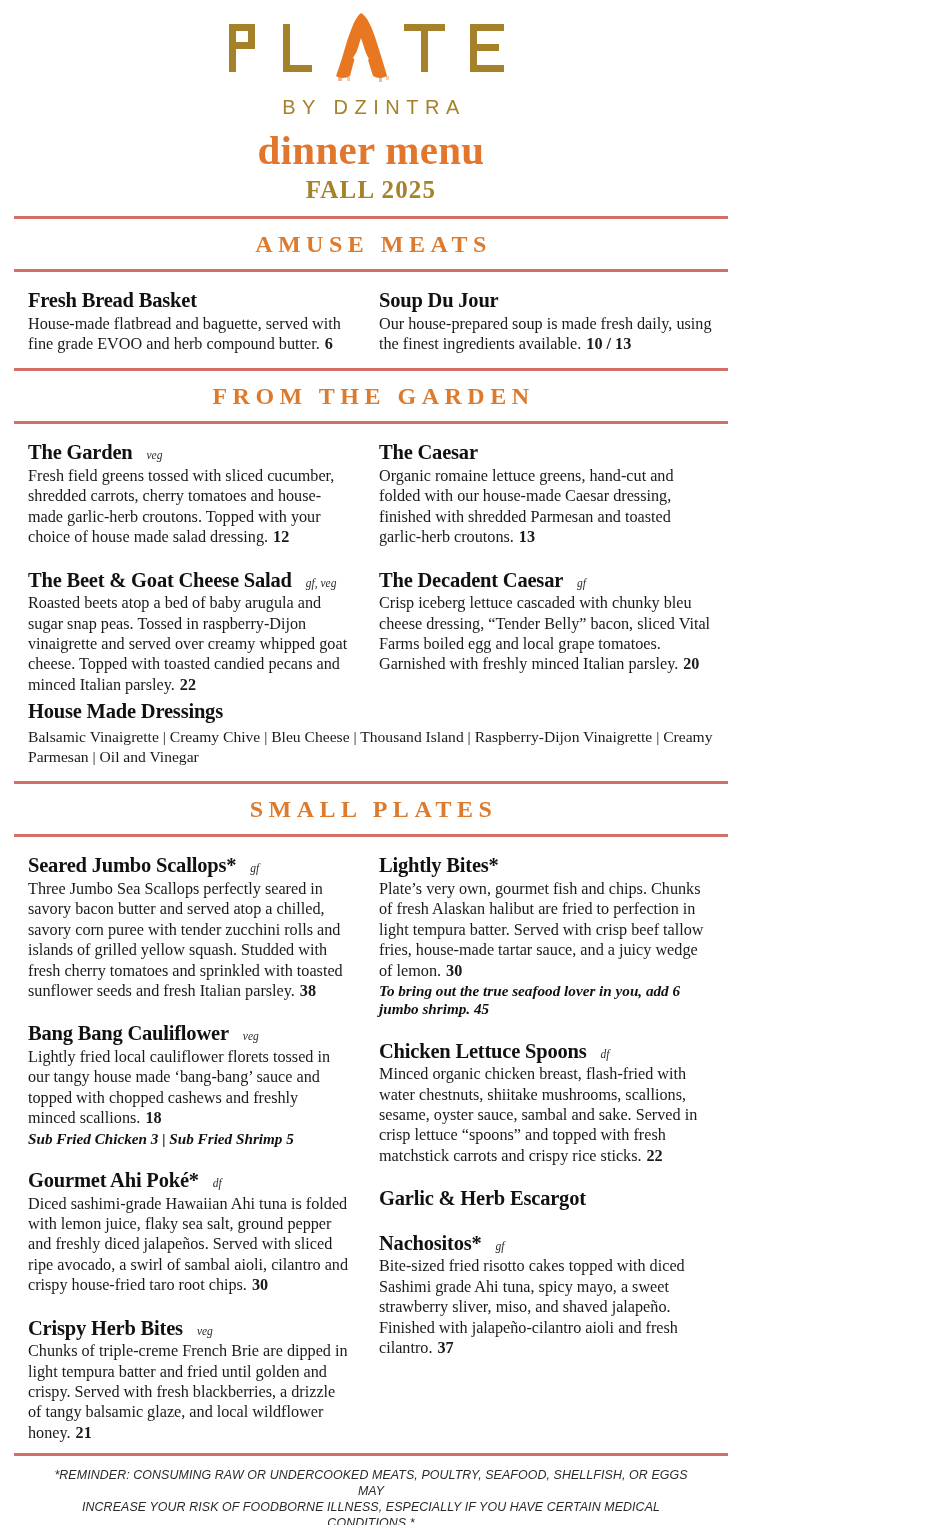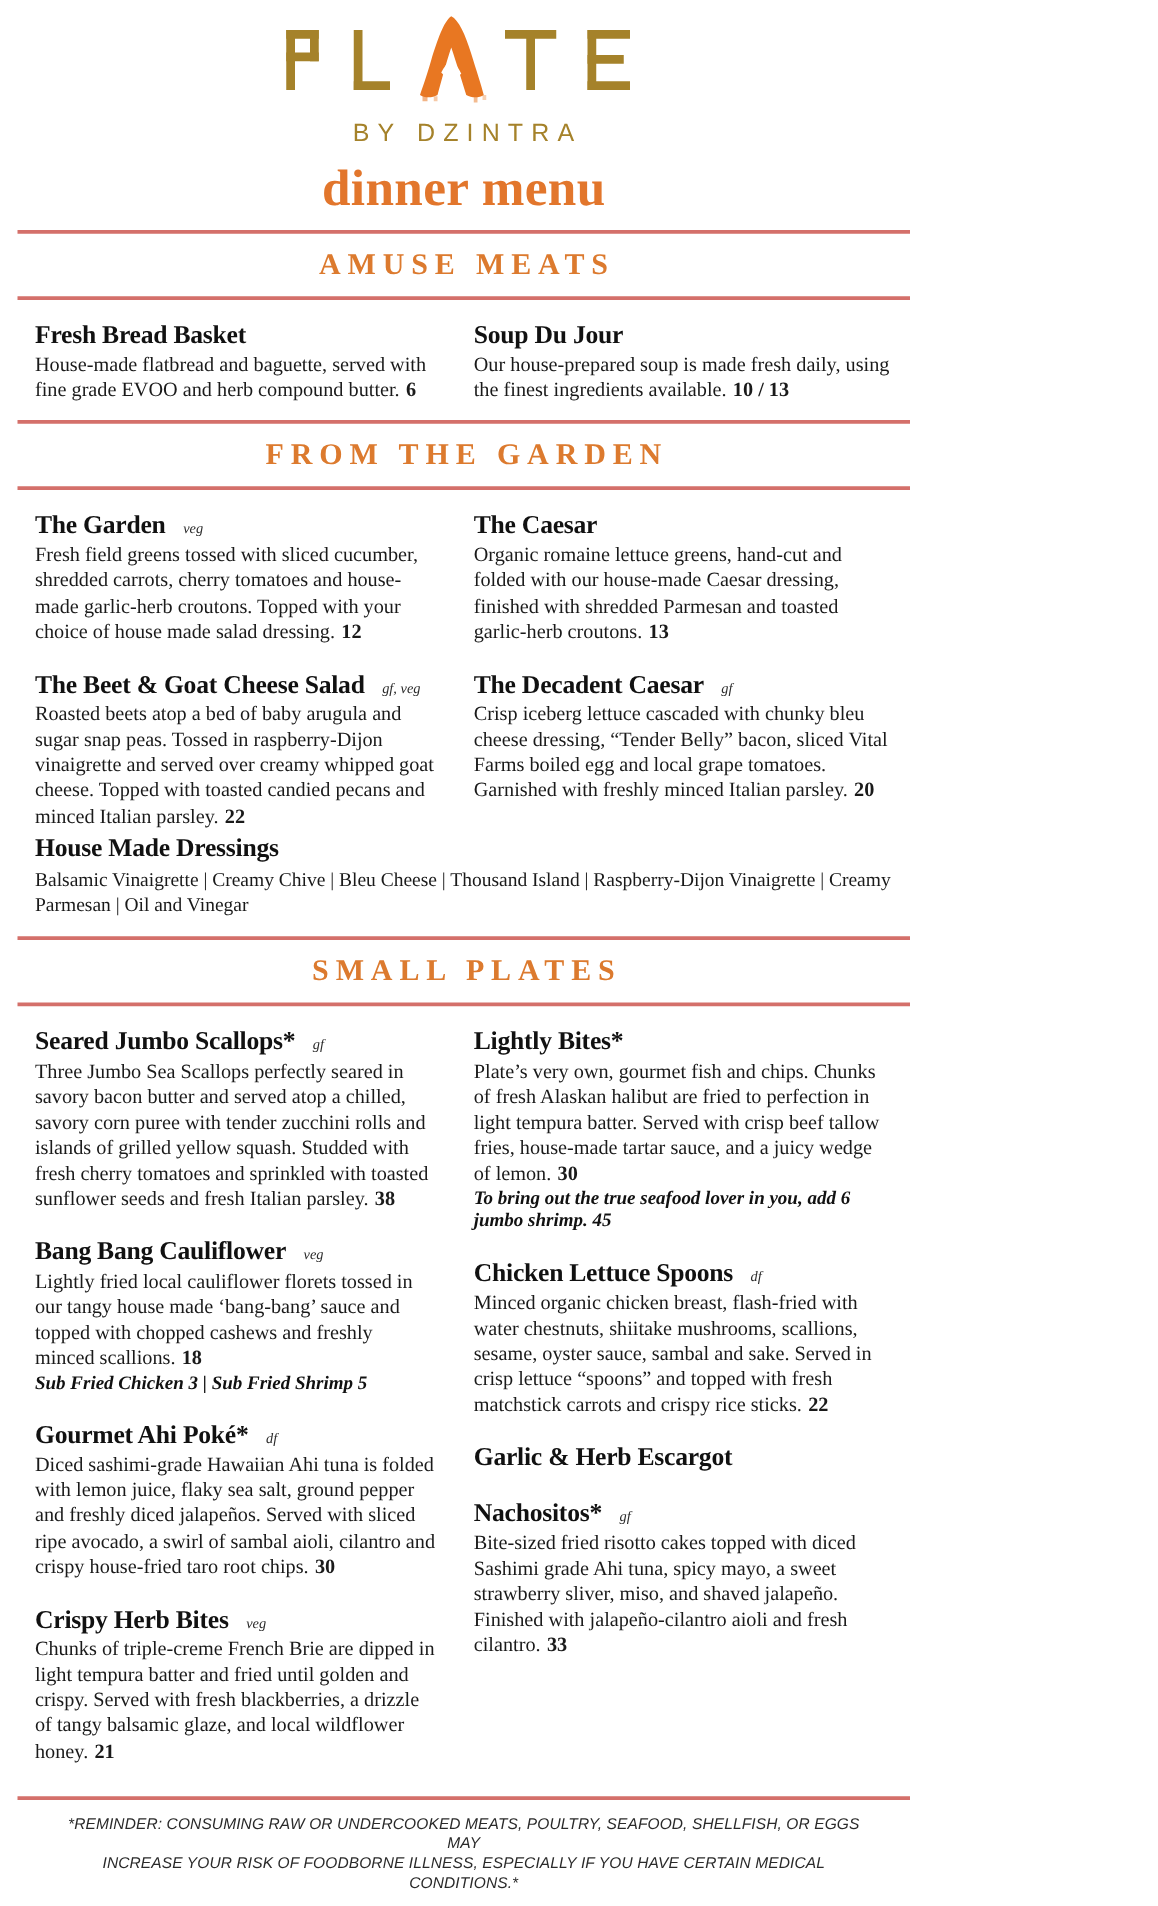--- a/index.html
+++ b/index.html
@@ -220,20 +220,21 @@
           <rect x="249" y="14" width="7" height="48"></rect>
           <rect x="249" y="14" width="34" height="7"></rect>
           <rect x="249" y="34" width="29" height="7"></rect>
           <rect x="249" y="55" width="34" height="7"></rect>
         </g>
       </svg>
       <span class="logo-sub">BY DZINTRA</span>
     </div>
 
     <div class="menu-title">dinner menu</div>
+    <div class="menu-season">FALL 2025</div>
   </div>
 
   <div id="sections-root">
       <div class="section-band">
         <div class="rule"></div>
         <div class="section-head">AMUSE MEATS</div>
         <div class="rule"></div>
         <div class="cols">
           <div class="col col-left">
             <div class="item">
@@ -349,21 +350,21 @@
             <div class="item">
               <div class="item-head">
                 <span class="item-name">Garlic &amp; Herb Escargot</span>
               </div>
             </div>
             <div class="item">
               <div class="item-head">
                 <span class="item-name">Nachositos*</span>
                 <span class="item-tag">gf</span>
               </div>
-              <div class="item-desc"><span>Bite-sized fried risotto cakes topped with diced Sashimi grade Ahi tuna, spicy mayo, a sweet strawberry sliver, miso, and shaved jalapeño. Finished with jalapeño-cilantro aioli and fresh cilantro.</span><span class="price">33</span></div>
+              <div class="item-desc"><span>Bite-sized fried risotto cakes topped with diced Sashimi grade Ahi tuna, spicy mayo, a sweet strawberry sliver, miso, and shaved jalapeño. Finished with jalapeño-cilantro aioli and fresh cilantro.</span><span class="price">37</span></div>
             </div>
           </div>
         </div>
       </div>
     </div>
 
   <div class="footer-spacer"></div>
 
   <div class="footer">
     <div class="footer-rule"></div>

